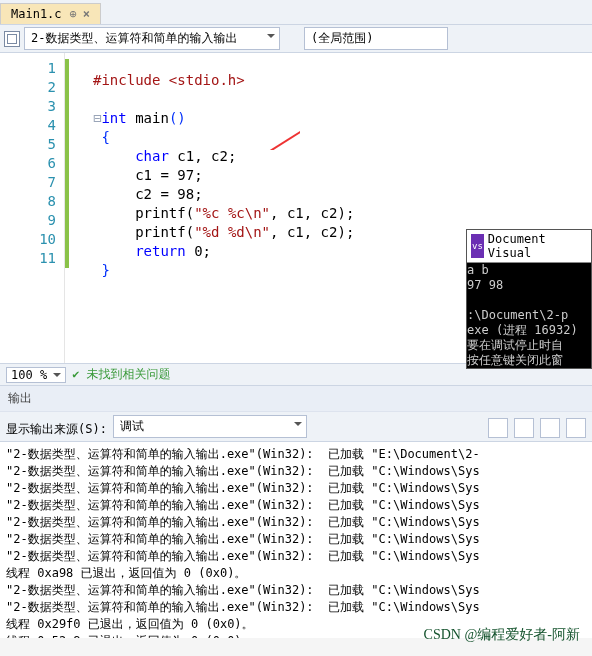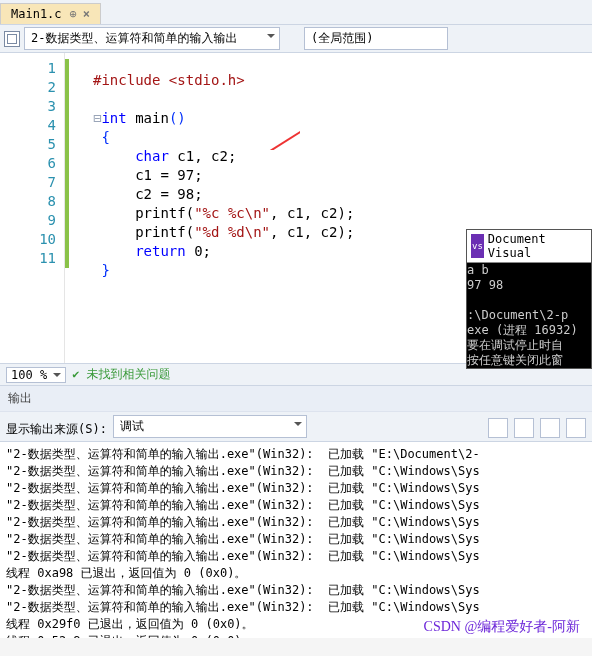--- a/index.html
+++ b/index.html
@@ -31,21 +31,21 @@
  .status .ok{color:#3a9a3a}
  .panel-title{background:#e9eef6;padding:4px 8px;font-size:12px;border-top:1px solid #ccd5e3;border-bottom:1px solid #dde3ee;color:#444}
  .panel-toolbar{background:#eef2f7;display:flex;align-items:flex-end;padding:3px 6px;gap:6px;border-bottom:1px solid #ccd5e3;font-size:12px}
  .panel-toolbar .combo{max-width:180px;margin:0}
  .mini-btn{width:18px;height:18px;border:1px solid #b5c0d4;background:#fff}
  .output{height:188px;background:#fff;font-family:Consolas,"Microsoft YaHei",monospace;font-size:12px;padding:4px 6px;overflow:hidden;white-space:pre;color:#000}
  .console-win{position:absolute;top:229px;right:0;width:124px;background:#000;color:#ccc;font-family:Consolas,monospace;font-size:12px;border:1px solid #555}
  .console-title{background:#fff;color:#000;font-size:12px;padding:2px 4px;display:flex;align-items:center;gap:4px;border-bottom:1px solid #888}
  .vs-icon{width:14px;height:24px;background:#6b2fb3;color:#fff;font-size:9px;display:flex;align-items:center;justify-content:center}
  .console-body{white-space:pre;line-height:15px}
- .watermark{position:absolute;right:12px;bottom:20px;font-size:14px;color:#6d28d9;font-family:"Microsoft YaHei"}
+ .watermark{position:absolute;right:12px;bottom:12px;font-size:14px;color:#14532d;font-family:"Microsoft YaHei"}
  svg.arrows{position:absolute;inset:0;pointer-events:none}
 </style>
 </head>
 <body>
 
 <div class="tab-strip">
   <div class="tab">
     <span>Main1.c</span>
     <span class="dirty">⊕</span>
     <span class="close">×</span>

